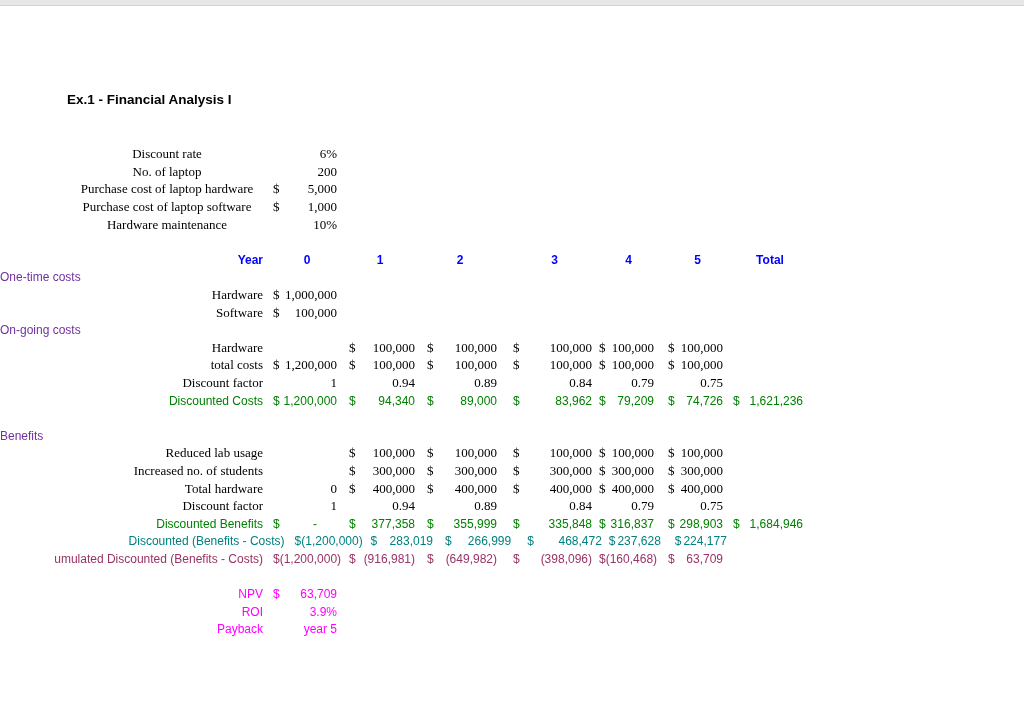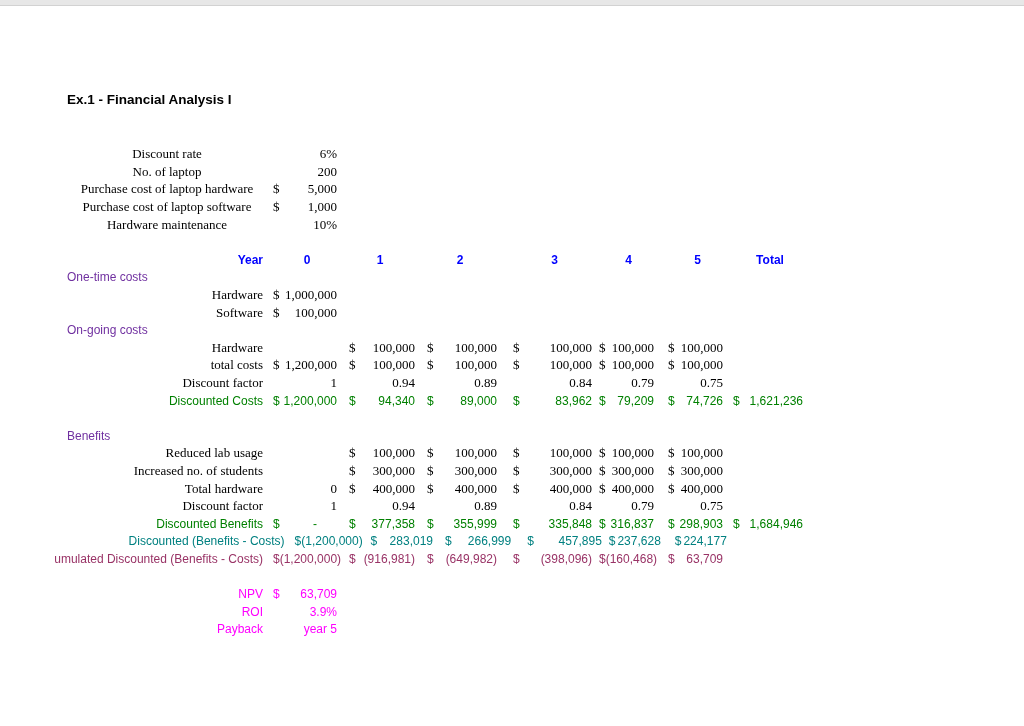--- a/index.html
+++ b/index.html
@@ -34,21 +34,21 @@
   .c2{width:82px;}
   .c3{width:95px;padding-left:12px;}
   .c4{width:62px;padding-left:3px;}
   .c5{width:69px;padding-left:10px;}
   .c6{width:80px;padding-left:6px;}
   
   .sans{font-family:"Liberation Sans","DejaVu Sans",sans-serif;font-size:12px;}
   .row.header .lab{color:var(--header-blue);font-weight:bold;font-family:"Liberation Sans","DejaVu Sans",sans-serif;font-size:12px;}
   .hdrcell{box-sizing:border-box;text-align:center;color:var(--header-blue);font-weight:bold;
            font-family:"Liberation Sans","DejaVu Sans",sans-serif;font-size:12px;}
-  .row.section .lab{text-align:left;padding-left:67px;color:var(--section-purple);
+  .row.section .lab{text-align:left;color:var(--section-purple);
            font-family:"Liberation Sans","DejaVu Sans",sans-serif;font-size:12px;}
   .row.green{color:var(--calc-green);font-family:"Liberation Sans","DejaVu Sans",sans-serif;font-size:12px;}
   .row.teal{color:var(--calc-teal);font-family:"Liberation Sans","DejaVu Sans",sans-serif;font-size:12px;padding-left:36px;}
   .row.plum{color:var(--calc-plum);font-family:"Liberation Sans","DejaVu Sans",sans-serif;font-size:12px;}
   .row.magenta{color:var(--summary-magenta);font-family:"Liberation Sans","DejaVu Sans",sans-serif;font-size:12px;}
   .row.data{color:#000;}
 </style>
 </head>
 <body>
 
@@ -251,21 +251,21 @@
         <div class="cell c3"><span class="cur">$</span><span class="val">335,848</span></div>
         <div class="cell c4"><span class="cur">$</span><span class="val">316,837</span></div>
         <div class="cell c5"><span class="cur">$</span><span class="val">298,903</span></div>
         <div class="cell c6"><span class="cur">$</span><span class="val">1,684,946</span></div>
       </div>
       <div class="row teal">
         <div class="lab sans">Discounted (Benefits - Costs)</div>
         <div class="cell c0"><span class="cur">$</span><span class="val">(1,200,000)</span></div>
         <div class="cell c1"><span class="cur">$</span><span class="val">283,019</span></div>
         <div class="cell c2"><span class="cur">$</span><span class="val">266,999</span></div>
-        <div class="cell c3"><span class="cur">$</span><span class="val">457,895</span></div>
+        <div class="cell c3"><span class="cur">$</span><span class="val">468,472</span></div>
         <div class="cell c4"><span class="cur">$</span><span class="val">237,628</span></div>
         <div class="cell c5"><span class="cur">$</span><span class="val">224,177</span></div>
         <div class="cell c6"><span class="cur"></span><span class="val"></span></div>
       </div>
       <div class="row plum">
         <div class="lab sans">umulated Discounted (Benefits - Costs)</div>
         <div class="cell c0"><span class="cur">$</span><span class="val">(1,200,000)</span></div>
         <div class="cell c1"><span class="cur">$</span><span class="val">(916,981)</span></div>
         <div class="cell c2"><span class="cur">$</span><span class="val">(649,982)</span></div>
         <div class="cell c3"><span class="cur">$</span><span class="val">(398,096)</span></div>

